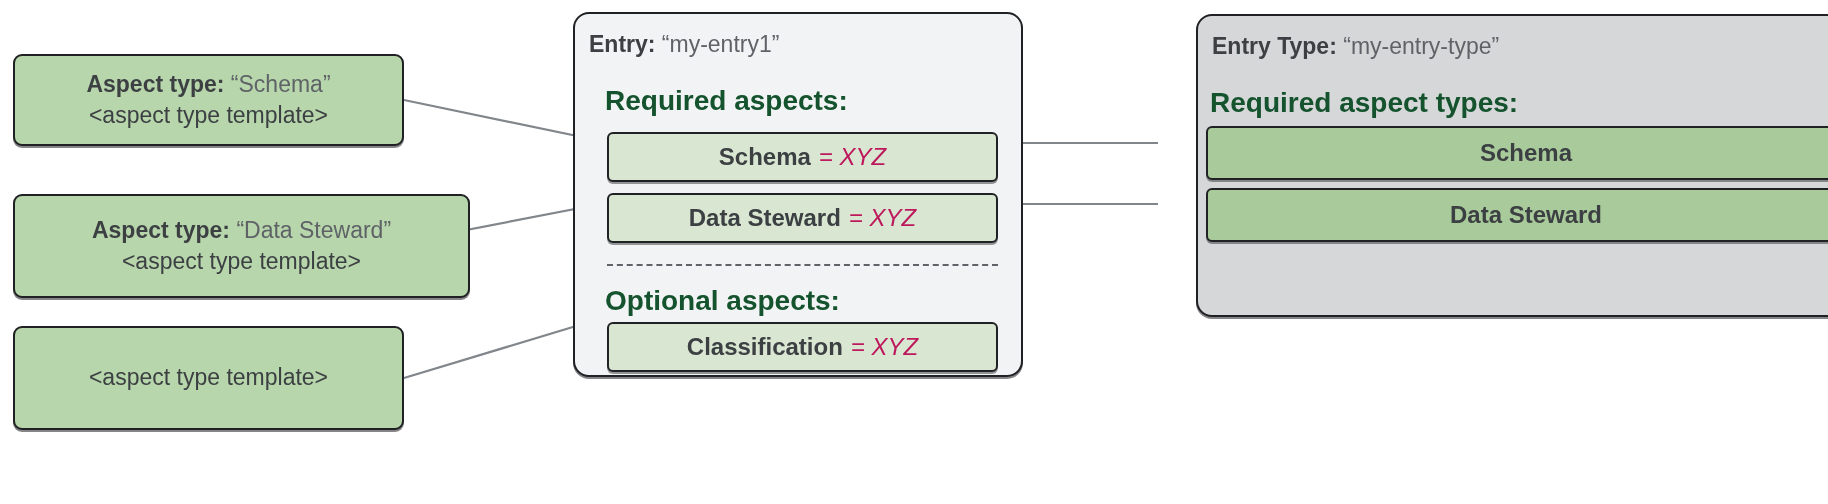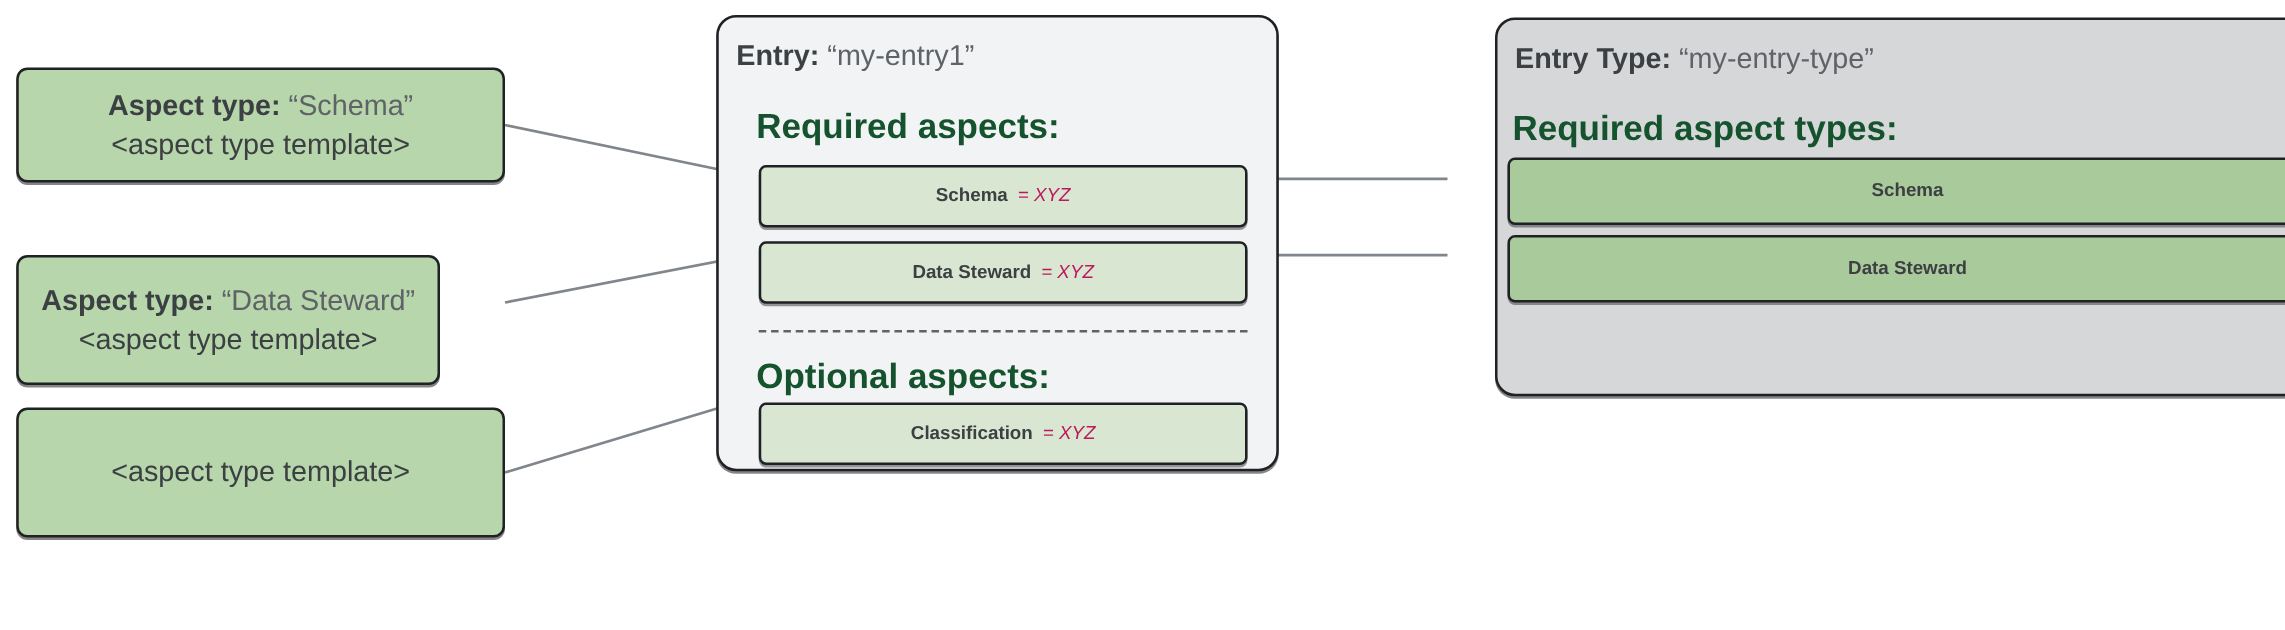--- a/index.html
+++ b/index.html
@@ -79,21 +79,21 @@
   
   .chip{
     position:absolute;
     box-sizing:border-box;
     border:2.5px solid #202124;
     border-radius:6px;
     box-shadow:0 2px 0 0 rgba(32,33,36,.45);
     display:flex;
     align-items:center;
     justify-content:center;
-    font-size:15px;
+    font-size:24px;
     line-height:1.1;
     white-space:nowrap;
   }
   .chip-light{background:#d9e7d2;}
   .chip-dark{background:#a9cb9b;}
   .chip b{font-weight:700;color:#3c4043;}
   .chip span{font-weight:400;color:#be185d;font-style:italic;}
 
   .divider{
     position:absolute;
@@ -120,21 +120,21 @@
   </svg>
 
   <div class="aspect-card" style="left:13px;top:54px;width:391px;height:92px;">
     <div class="aspect-title">
       <b>Aspect type:</b>
       <span>“Schema”</span>
     </div>
     <div class="aspect-template">&lt;aspect type template&gt;</div>
   </div>
 
-  <div class="aspect-card" style="left:13px;top:204px;width:339px;height:104px;text-align:right;">
+  <div class="aspect-card" style="left:13px;top:194px;width:457px;height:104px;text-align:right;">
     <div class="aspect-title">
       <b>Aspect type:</b>
       <span>“Data Steward”</span>
     </div>
     <div class="aspect-template">&lt;aspect type template&gt;</div>
   </div>
 
   <div class="aspect-card" style="left:13px;top:326px;width:391px;height:104px;">
     <div class="aspect-template">&lt;aspect type template&gt;</div>
   </div>

